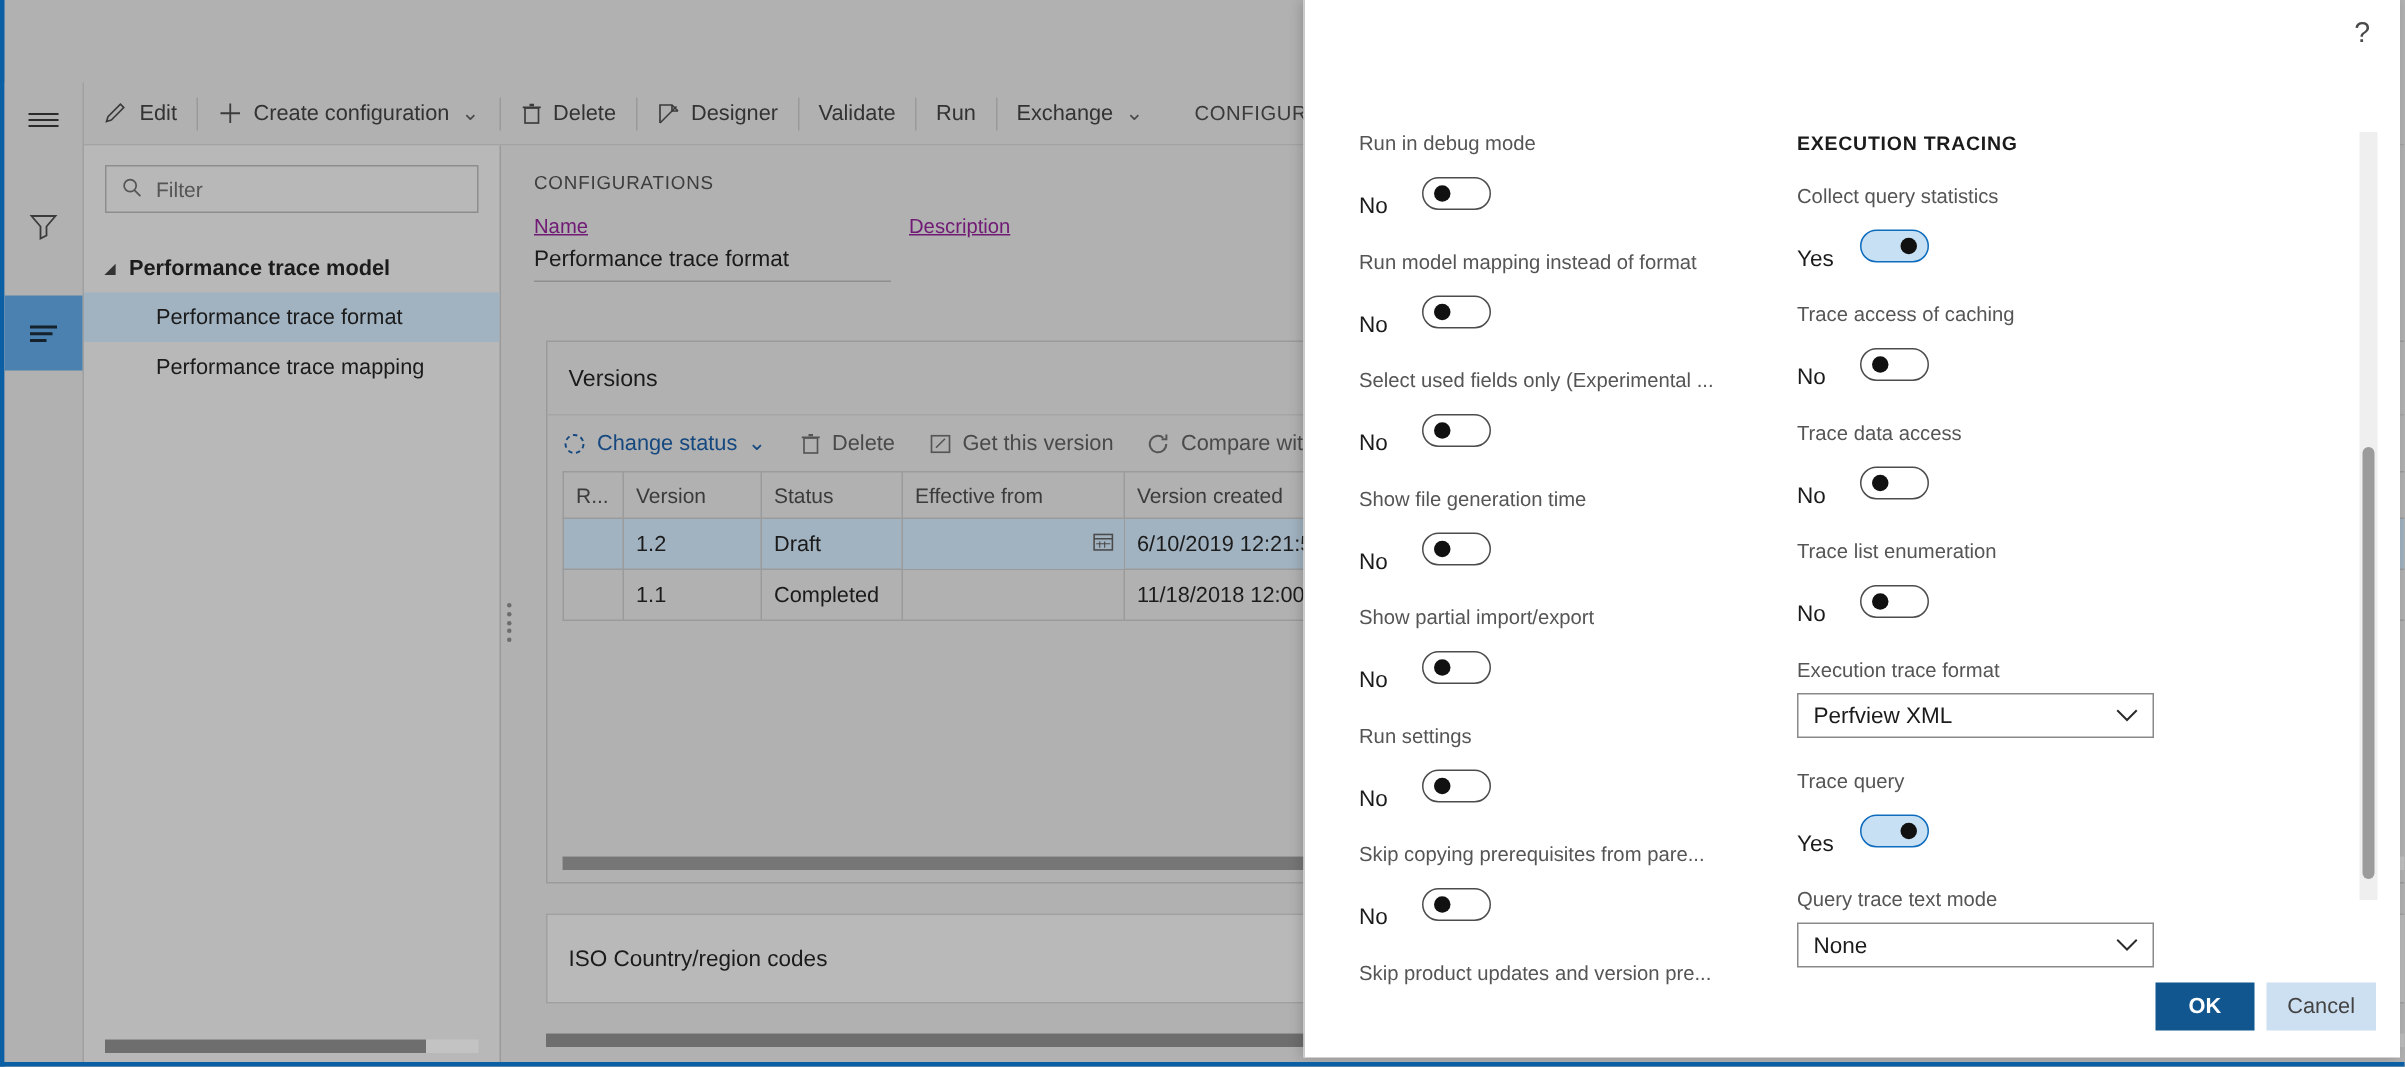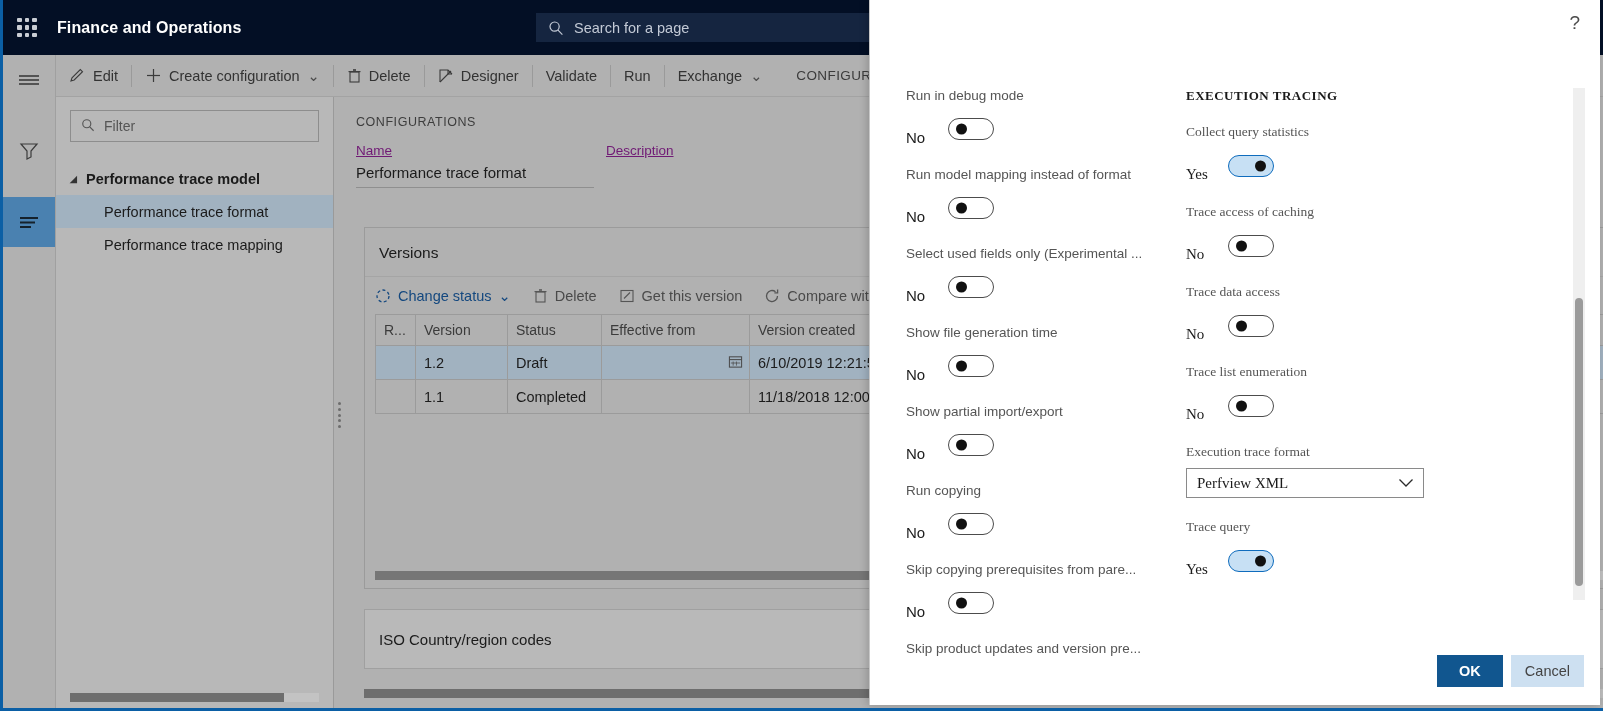--- a/index.html
+++ b/index.html
@@ -138,21 +138,21 @@
   .dialog {
     position:absolute; left:866px; top:0; right:3px; bottom:3px;
     background:#fff; border-left:1px solid #c8c8c8;
     box-shadow:-2px 0 8px rgba(0,0,0,.18);
   }
   .dlg-help { position:absolute; right:20px; top:12px; font-size:19px; color:#4a4a4a; cursor:pointer;}
   .dlg-title { font-size:24px; font-weight:bold; color:#1b1b1b; padding:32px 0 0 34px; }
   .dlg-body { position:absolute; left:0; right:0; top:88px; bottom:80px; }
   .col { position:absolute; top:0; }
   .col.left { left:902px; width:260px; left:36px; }
-  .col.right { left:316px; width:260px;font-family:Liberation Serif, serif; }
+  .col.right { left:328px; width:260px; }
   .grouphdr { font-size:13px; font-weight:bold; letter-spacing:.5px; color:#1b1b1b; margin-bottom:20px;}
   .pfield { margin-bottom:21px; }
   .pfield .plabel { font-size:13.5px; color:#555; margin-bottom:8px; white-space:nowrap;}
   .prow { display:flex; align-items:center; }
   .pval { font-size:15px; color:#1b1b1b; width:42px;margin-top:18px; }
   .toggle {
     width:46px; height:22px; border-radius:11px; border:1px solid #4c4c4c;
     background:#fff; position:relative; cursor:pointer; flex:none;
   }
   .toggle i { position:absolute; top:50%; left:7px; transform:translateY(-50%);
@@ -171,43 +171,20 @@
   .btn { height:32px; min-width:66px; display:flex; align-items:center; justify-content:center;
          font-size:14.5px; cursor:pointer; padding:0 14px; }
   .btn.primary { background:#11568f; color:#fff; font-weight:bold;text-align:right; }
   .btn.secondary { background:#cde0f1; color:#444; margin-left:8px; }
 </style>
 </head>
 <body>
 
 <div id="app">
 
-  <div class="topbar">
-    <div class="waffle">
-      <i></i>
-        <i></i>
-        <i></i>
-        <i></i>
-        <i></i>
-        <i></i>
-        <i></i>
-        <i></i>
-        <i></i>
-    </div>
-    <div class="app-title">Finance and Operations</div>
-    <div class="searchbox">
-      <span class="mag">
-        <svg width="16" height="16" viewBox="0 0 16 16">
-            <circle cx="6.6" cy="6.6" r="4.6" fill="none" stroke="#c3cad6" stroke-width="1.2"></circle>
-            <line x1="10" y1="10.2" x2="14.4" y2="14.6" stroke="#c3cad6" stroke-width="1.2"></line>
-          </svg>
-      </span>
-      <span>Search for a page</span>
-    </div>
-  </div>
 
   <div class="rail">
     <div class="rail-btn">
       <svg width="24" height="16" viewBox="0 0 24 16">
           <line x1="2" y1="4" x2="22" y2="4" stroke="#2b2b2b" stroke-width="1.4"></line>
           <line x1="2" y1="8" x2="22" y2="8" stroke="#2b2b2b" stroke-width="1.4"></line>
           <line x1="2" y1="12" x2="22" y2="12" stroke="#2b2b2b" stroke-width="1.4"></line>
         </svg>
     </div>
     <div class="rail-btn" style="margin-top:21px">
@@ -469,21 +446,21 @@
         <div class="pfield">
           <div class="plabel">Show partial import/export</div>
           <div class="prow">
             <span class="pval">No</span>
             <span class="toggle">
                 <i></i>
               </span>
           </div>
         </div>
         <div class="pfield">
-          <div class="plabel">Run copying</div>
+          <div class="plabel">Run settings</div>
           <div class="prow">
             <span class="pval">No</span>
             <span class="toggle">
                 <i></i>
               </span>
           </div>
         </div>
         <div class="pfield">
           <div class="plabel">Skip copying prerequisites from pare...</div>
           <div class="prow">
@@ -550,20 +527,31 @@
         </div>
         <div class="pfield">
           <div class="plabel">Trace query</div>
           <div class="prow">
             <span class="pval">Yes</span>
             <span class="toggle on">
                 <i></i>
               </span>
           </div>
         </div>
+        <div class="pfield">
+          <div class="plabel">Query trace text mode</div>
+          <div class="pselect">
+            <span>None</span>
+            <span>
+              <svg width="16" height="10" viewBox="0 0 16 10">
+                  <path d="M1.5 1.5L8 8l6.5-6.5" fill="none" stroke="#2b2b2b" stroke-width="1.3"></path>
+                </svg>
+            </span>
+          </div>
+        </div>
       </div>
     </div>
 
     <div class="dlg-scroll">
         <i></i>
       </div>
 
     <div class="dlg-footer">
       <div class="btn primary">OK</div>
       <div class="btn secondary">Cancel</div>

